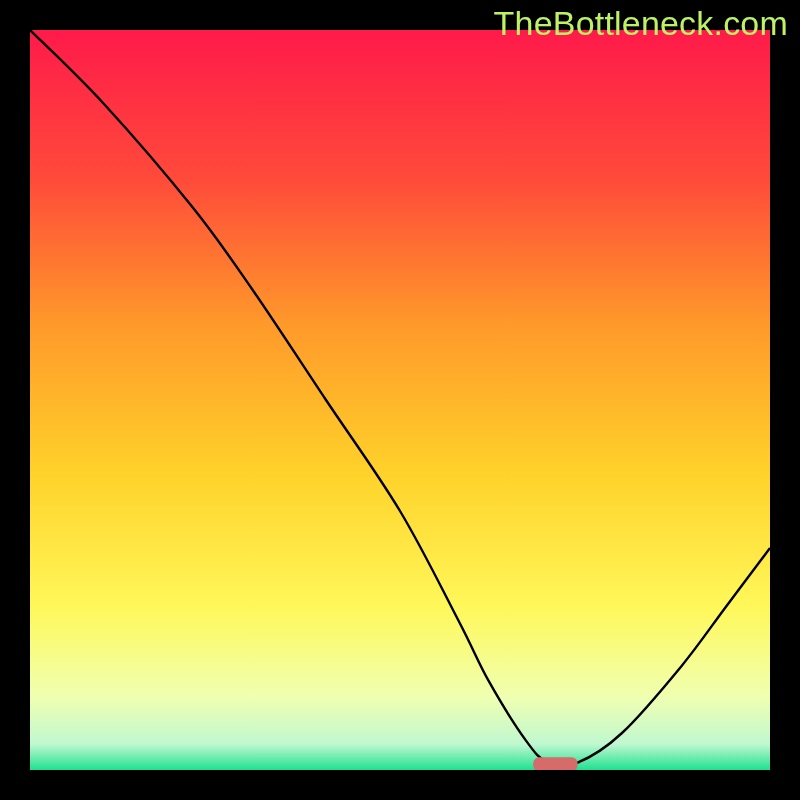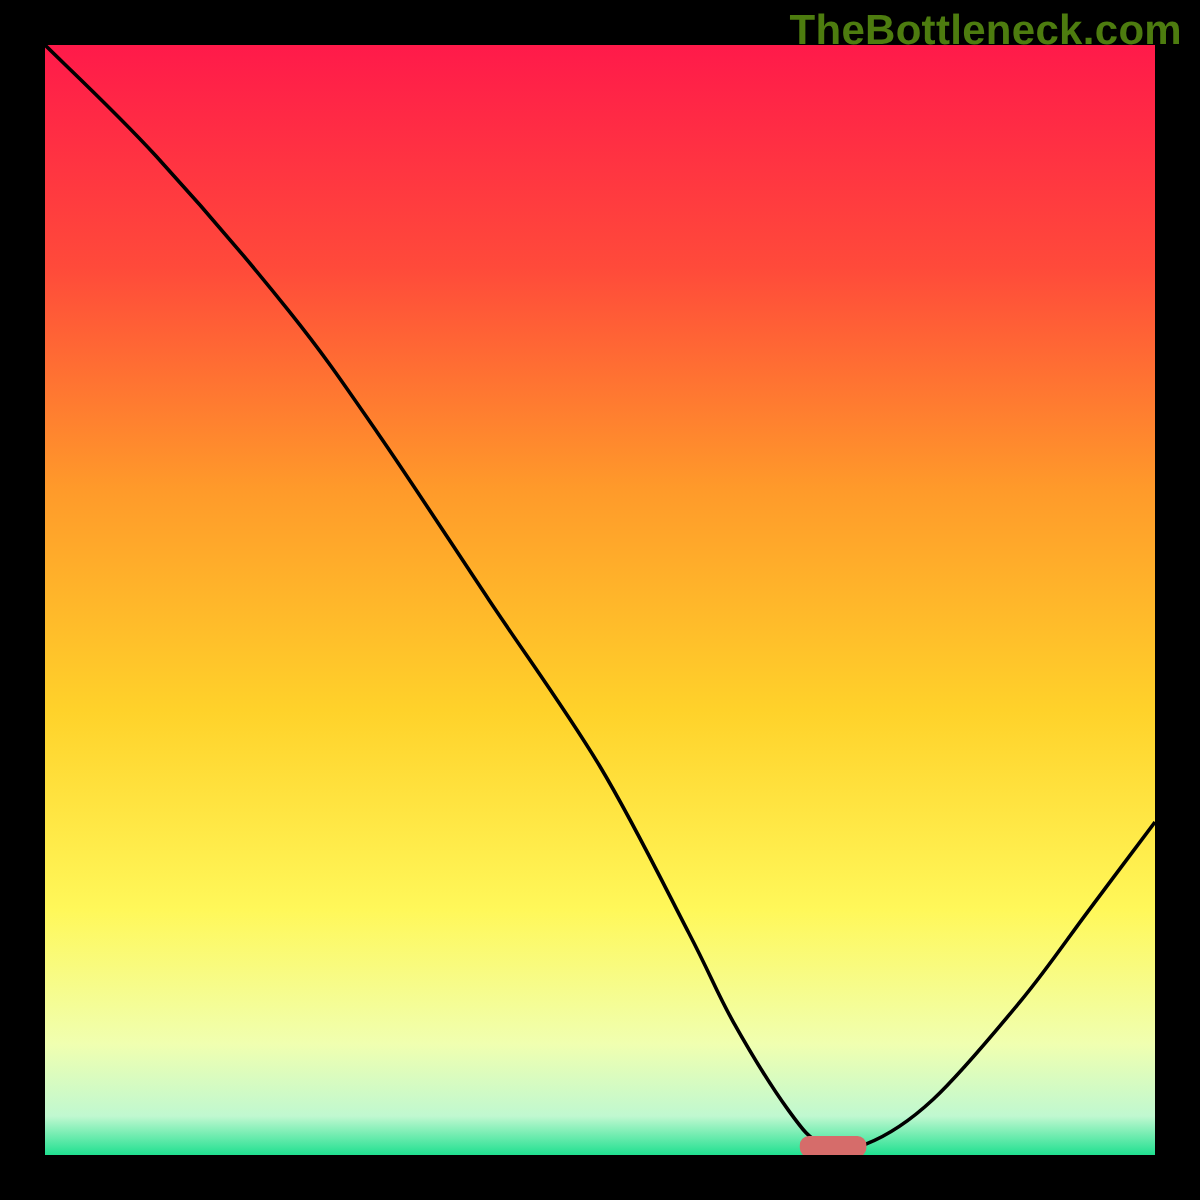--- a/index.html
+++ b/index.html
@@ -14,23 +14,23 @@
   .frame {
     position: relative;
     width: 800px;
     height: 800px;
     background: #000;
   }
   .watermark {
     position: absolute;
     top: 4px;
     right: 12px;
-    color: #4d7c0f;
-    font-size: 28px;
-    font-weight: 700;
+    color: #bef264;
+    font-size: 34px;
+    font-weight: 400;
     letter-spacing: 0.2px;
     z-index: 3;
   }
   .plot {
     position: absolute;
     left: 30px;
     top: 30px;
     width: 740px;
     height: 740px;
     display: block;

